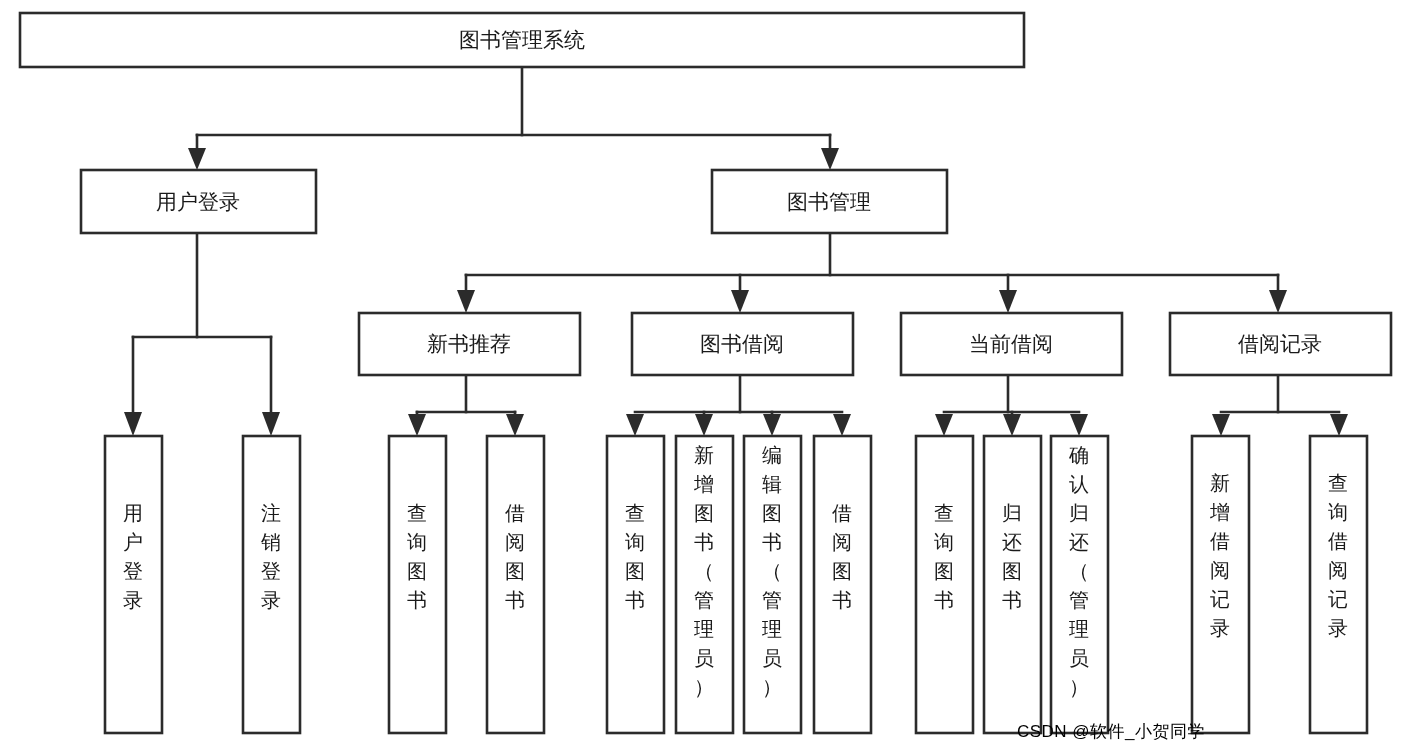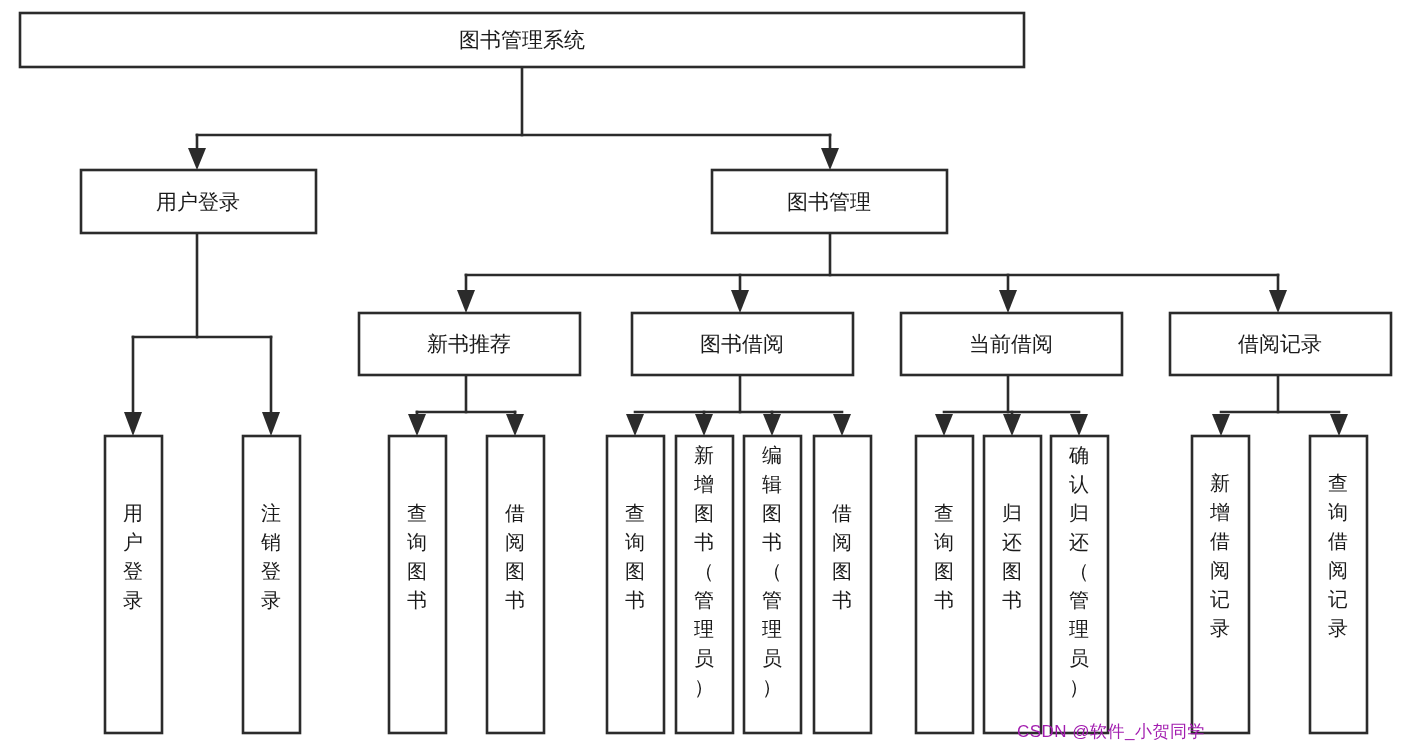--- a/index.html
+++ b/index.html
@@ -54,21 +54,21 @@
     font-size: 20px;
     fill: #1a1a1a;
     text-anchor: middle;
   }
   .watermark-text {
     position: absolute;
     right: 12px;
     bottom: 4px;
     font-family: "Liberation Sans", "DejaVu Sans", sans-serif;
     font-size: 17px;
-    color: #a21caf;
+    color: #000000;
     white-space: nowrap;
     letter-spacing: 0.5px;
     user-select: none;
   }
 </style>
 </head>
 <body>
 
 <div id="diagram-root">
 

